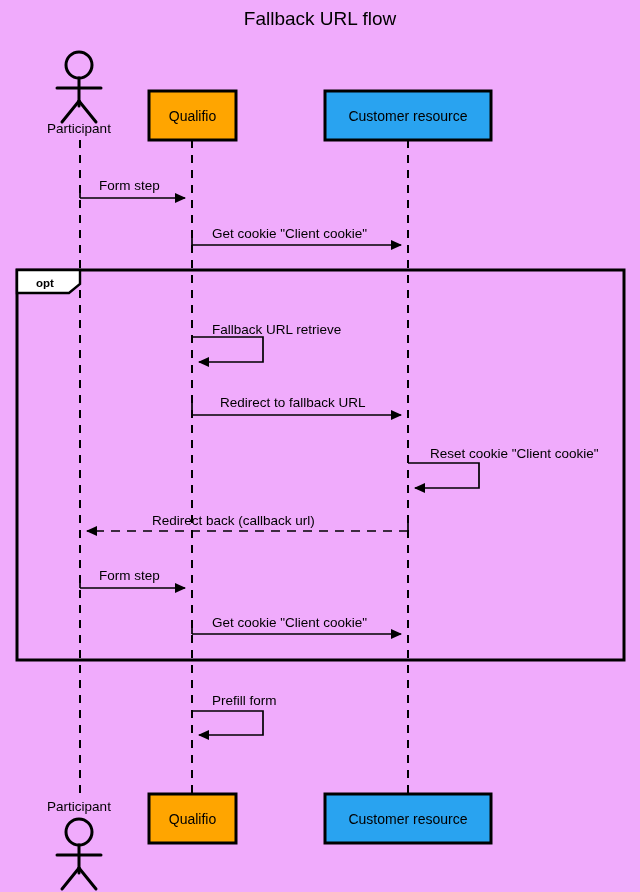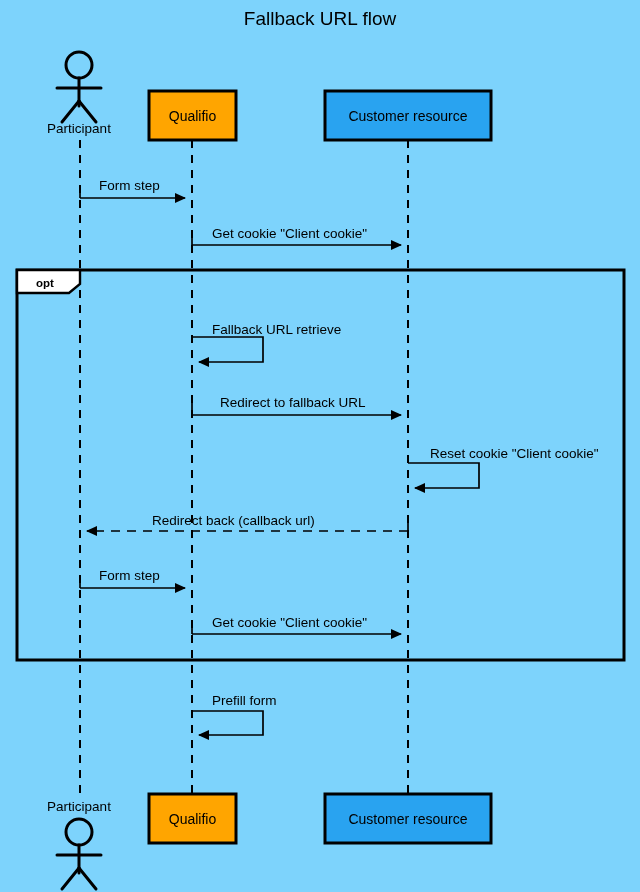--- a/index.html
+++ b/index.html
@@ -9,21 +9,21 @@
     background: #ffffff;
   }
   body {
     font-family: "Liberation Sans", sans-serif;
     color: #000000;
   }
   #diagram-root {
     position: relative;
     width: 640px;
     height: 892px;
-    background: #7dd3fc;
+    background: #f0abfc;
     overflow: hidden;
   }
   #diagram-svg {
     display: block;
     width: 640px;
     height: 892px;
   }
   .diagram-title {
     font-family: "Liberation Sans", sans-serif;
     font-size: 19px;

